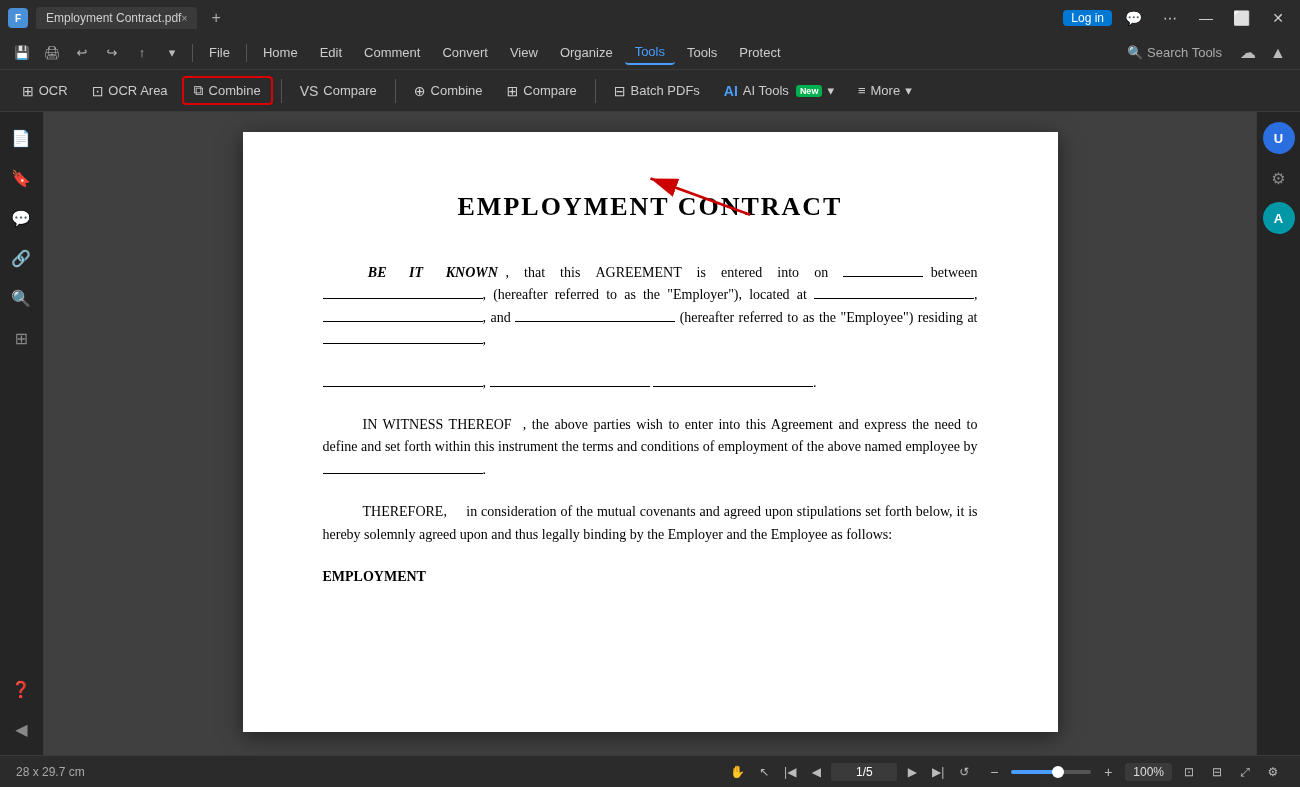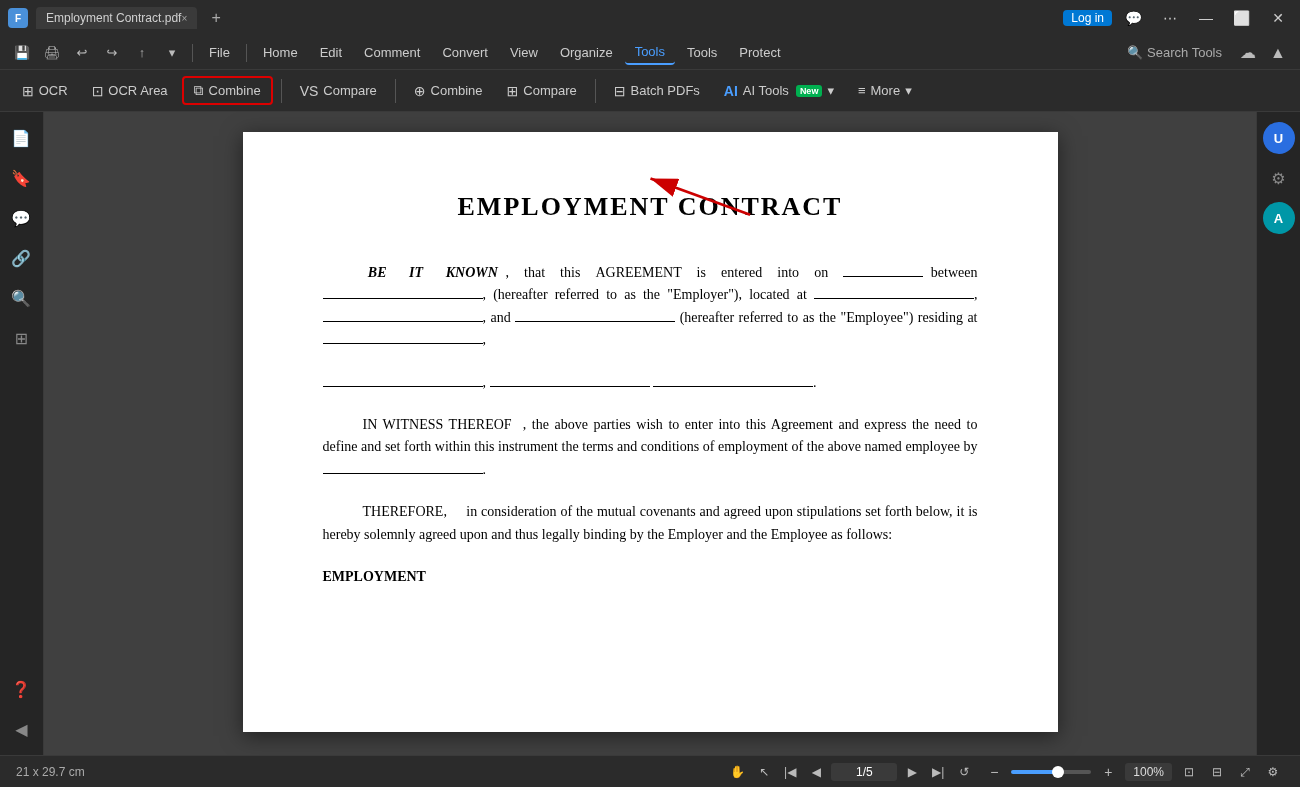--- a/index.html
+++ b/index.html
@@ -457,21 +457,21 @@
     <div class="right-icon">
       <div class="avatar-teal">
         <span>A</span>
       </div>
     </div>
   </div>
 
 </div>
 
 <div class="status-bar">
-  <span>21 x 29.7 cm</span>
+  <span>28 x 29.7 cm</span>
   <div class="status-spacer"></div>
   <div class="page-nav">
     <div class="page-nav-btn">✋</div>
     <div class="page-nav-btn">↖</div>
     <div class="page-nav-btn">|◀</div>
     <div class="page-nav-btn">◀</div>
     <div class="page-box" style="display:inline-block;">1/5</div>
     <div class="page-nav-btn">▶</div>
     <div class="page-nav-btn">▶|</div>
     <div class="page-nav-btn">↺</div>

